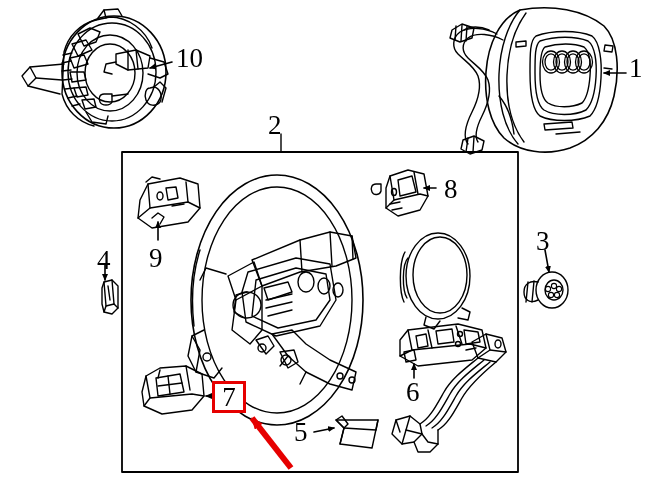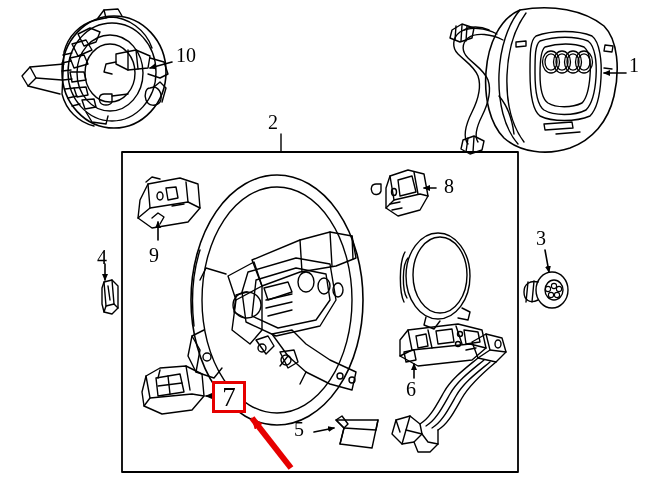--- a/index.html
+++ b/index.html
@@ -6,21 +6,21 @@
   html,body{margin:0;padding:0;background:#ffffff;}
   body{
     font-family:"Liberation Serif", serif;
     width:665px;height:496px;overflow:hidden;position:relative;
   }
   #stage{position:relative;width:665px;height:496px;background:#fff;}
   #stage svg{position:absolute;left:0;top:0;}
   .callout{
     position:absolute;
     font-family:"Liberation Serif", serif;
-    font-size:20px;
+    font-size:27px;
     font-weight:400;
     color:#000;
     line-height:1;
     user-select:none;
     white-space:nowrap;
   }
   .callout-hl{
     position:absolute;
     font-family:"Liberation Serif", serif;
     font-size:27px;

